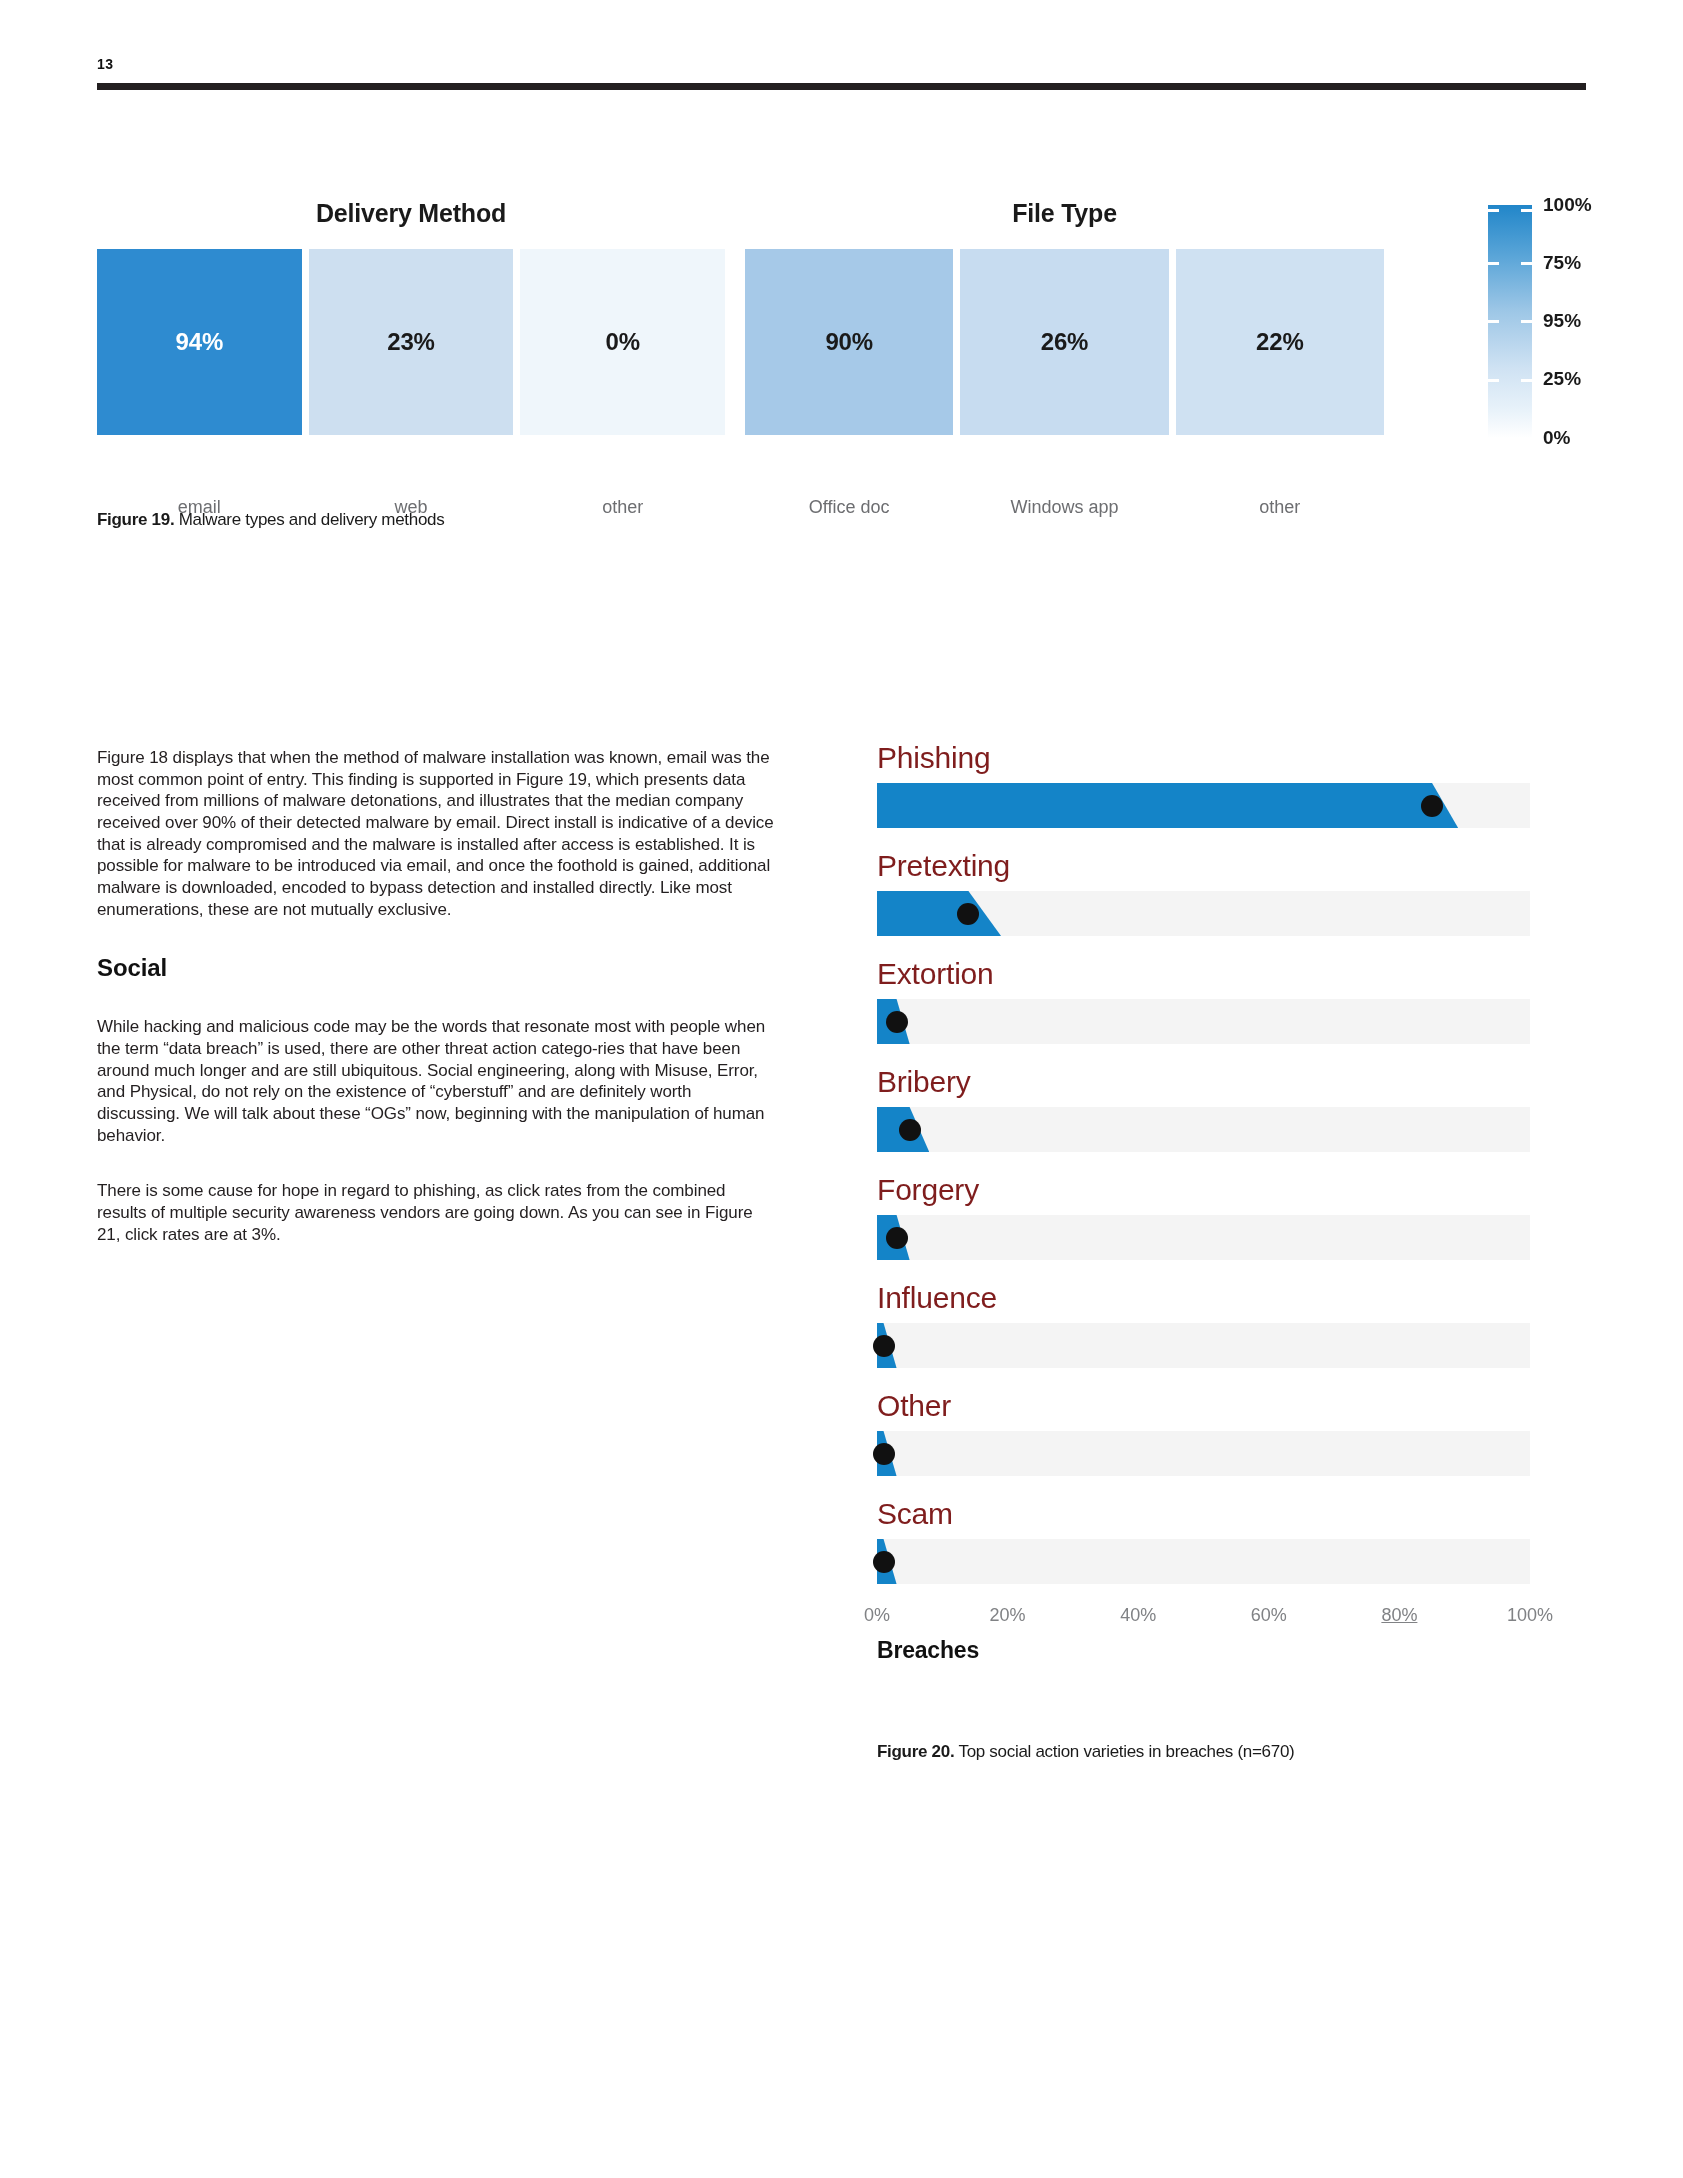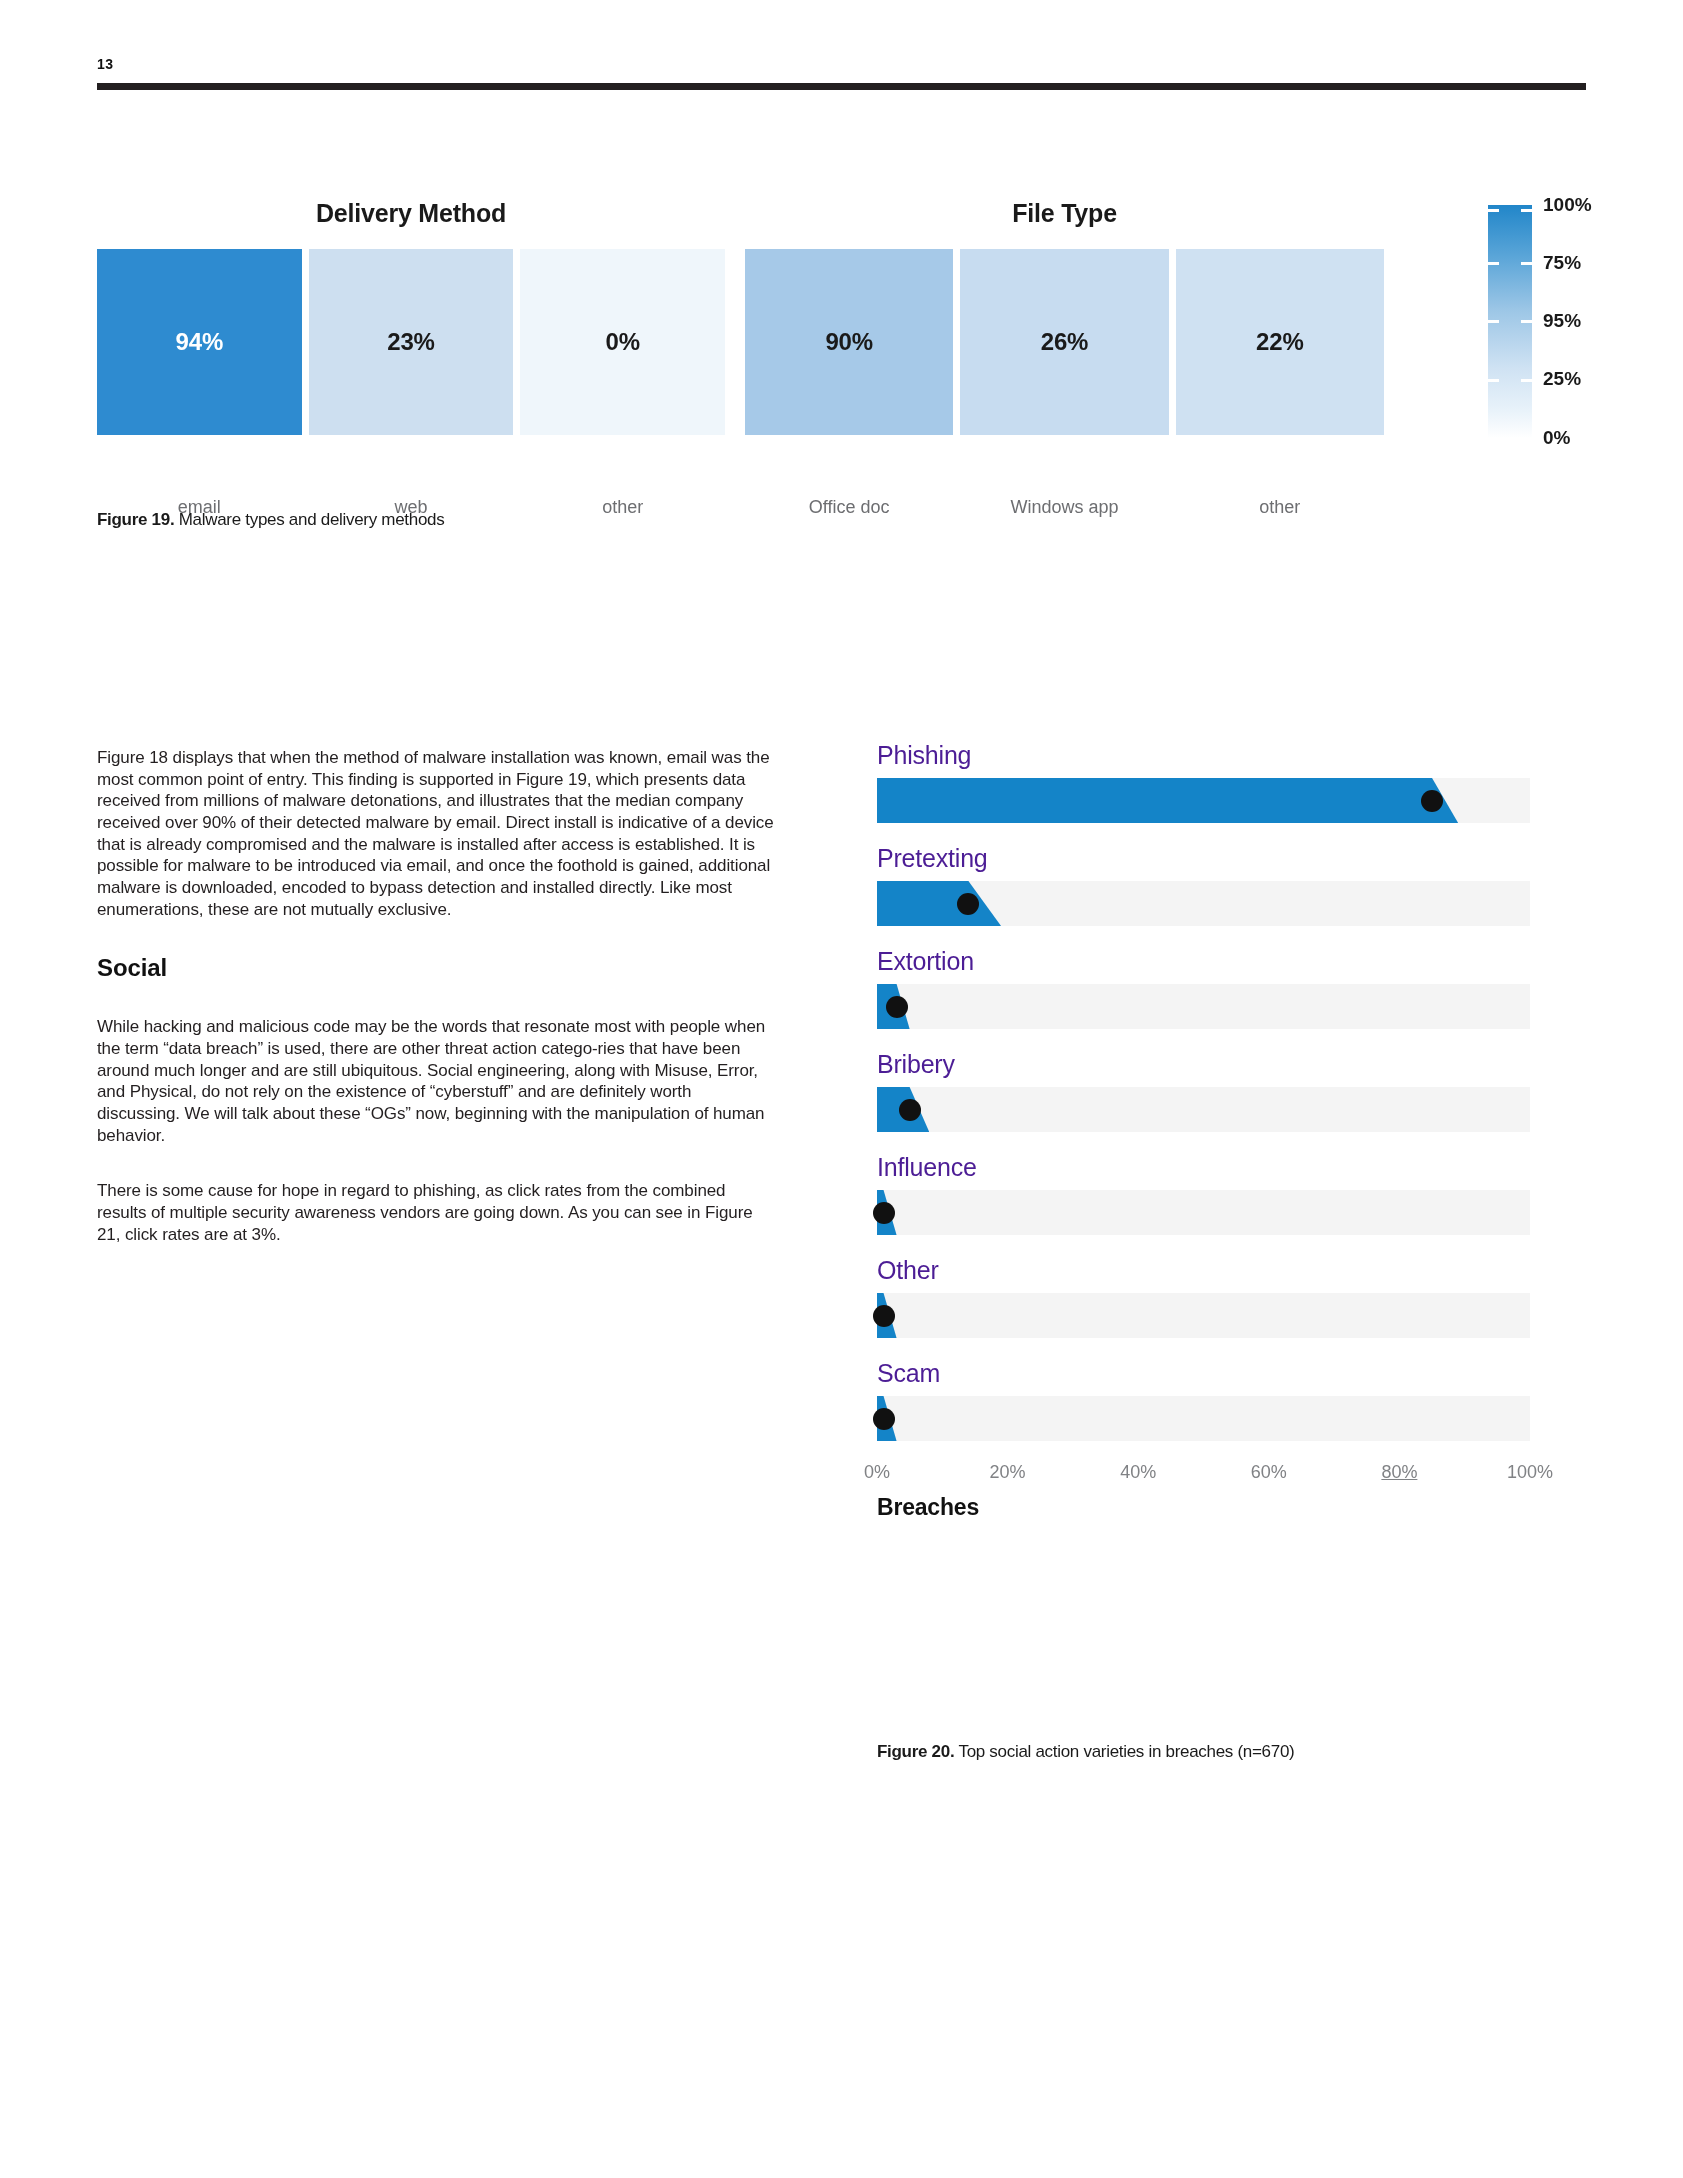--- a/index.html
+++ b/index.html
@@ -180,22 +180,22 @@
 
   
   .fig20 {
     position: absolute;
     left: 877px;
     top: 741px;
     width: 653px;
   }
   .bar-row { margin-bottom: 21px; }
   .bar-label {
-    font-size: 25px;
-    color: #4c1d95;
+    font-size: 30px;
+    color: #7f1d1d;
     letter-spacing: -0.2px;
     margin-bottom: 8px;
   }
   .bar-track {
     position: relative;
     height: 45px;
     background: #f4f4f4;
     overflow: visible;
   }
   .bar-fill {
@@ -344,20 +344,27 @@
         </div>
       </div>
       <div class="bar-row">
         <div class="bar-label">Bribery</div>
         <div class="bar-track" style="background: rgb(244, 244, 244);">
           <div class="bar-fill" style="width: 8%; background: rgb(20, 132, 200); clip-path: polygon(0% 0%, 62.5% 0%, 100% 100%, 0% 100%);"></div>
           <div class="bar-dot" style="left: 5%; background: rgb(17, 17, 17);"></div>
         </div>
       </div>
       <div class="bar-row">
+        <div class="bar-label">Forgery</div>
+        <div class="bar-track" style="background: rgb(244, 244, 244);">
+          <div class="bar-fill" style="width: 5%; background: rgb(20, 132, 200); clip-path: polygon(0% 0%, 60% 0%, 100% 100%, 0% 100%);"></div>
+          <div class="bar-dot" style="left: 3%; background: rgb(17, 17, 17);"></div>
+        </div>
+      </div>
+      <div class="bar-row">
         <div class="bar-label">Influence</div>
         <div class="bar-track" style="background: rgb(244, 244, 244);">
           <div class="bar-fill" style="width: 3%; background: rgb(20, 132, 200); clip-path: polygon(0% 0%, 33.33% 0%, 100% 100%, 0% 100%);"></div>
           <div class="bar-dot" style="left: 1%; background: rgb(17, 17, 17);"></div>
         </div>
       </div>
       <div class="bar-row">
         <div class="bar-label">Other</div>
         <div class="bar-track" style="background: rgb(244, 244, 244);">
           <div class="bar-fill" style="width: 3%; background: rgb(20, 132, 200); clip-path: polygon(0% 0%, 33.33% 0%, 100% 100%, 0% 100%);"></div>

